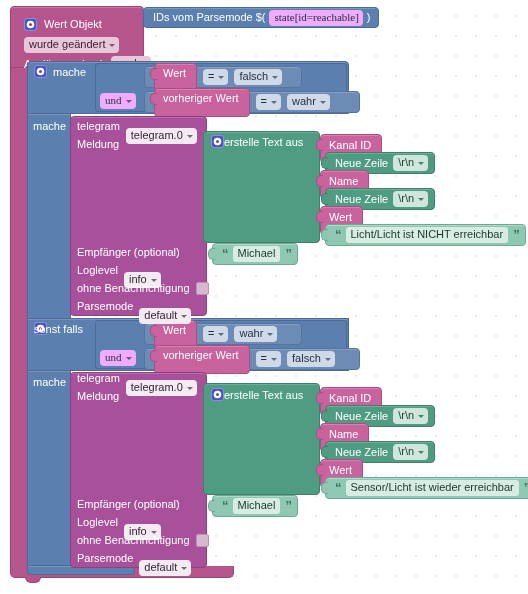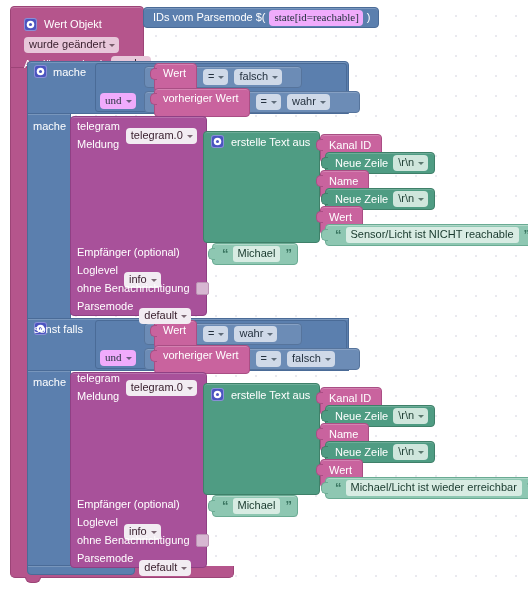--- a/index.html
+++ b/index.html
@@ -133,21 +133,21 @@
   .chk{
     width:11px;height:11px;border-radius:2px;background:#d7b7d2;
     border:1px solid #bb94b4;display:inline-block;
   }
 
   
   .join{
     position:absolute;background:#4f9c83;border:1px solid #3f8069;
     border-radius:4px;box-shadow:inset 0 1px 0 rgba(255,255,255,.18);
   }
-  .join-hdr{position:absolute;display:flex;align-items:center;gap:7px;color:#fff;font-size:11px;}
+  .join-hdr{position:absolute;display:flex;align-items:center;color:#fff;font-size:11px;}
   .nl{
     position:absolute;height:20px;background:#4f9c83;border:1px solid #3f8069;
     border-radius:4px;display:flex;align-items:center;gap:5px;padding:0 6px 0 9px;
     color:#fff;font-size:11px;white-space:nowrap;
     box-shadow:inset 0 1px 0 rgba(255,255,255,.18);
   }
   .nl::before{
     content:"";position:absolute;left:-5px;top:4px;width:6px;height:10px;
     background:#4f9c83;border:1px solid #3f8069;border-right:none;border-radius:5px 0 0 5px;
   }
@@ -375,21 +375,21 @@
       <span>\r\n</span>
       <i class="caret"></i>
     </span>
   </div>
   <span class="var" style="position:absolute;left:320px;top:206px;">
     <span>Wert</span>
     <i class="caret" style="margin-left:4px;"></i>
   </span>
   <div class="str" style="left:325px;top:224px;">
     <span class="quote">“</span>
-    <span class="txtval">Sensor/Licht ist NICHT reachable</span>
+    <span class="txtval">Licht/Licht ist NICHT erreichbar</span>
     <span class="quote">”</span>
   </div>
 
   <div class="tg" style="left:70px;top:372px;width:135px;height:194px;"></div>
   <div class="tg-row" style="left:77px;top:372px;">
     <span>telegram</span>
     <span class="field f-white">
       <span>telegram.0</span>
       <i class="caret"></i>
     </span>
@@ -457,17 +457,17 @@
       <span>\r\n</span>
       <i class="caret"></i>
     </span>
   </div>
   <span class="var" style="position:absolute;left:320px;top:459px;">
     <span>Wert</span>
     <i class="caret" style="margin-left:4px;"></i>
   </span>
   <div class="str" style="left:325px;top:477px;">
     <span class="quote">“</span>
-    <span class="txtval">Michael/Licht ist wieder erreichbar</span>
+    <span class="txtval">Sensor/Licht ist wieder erreichbar</span>
     <span class="quote">”</span>
   </div>
 
 </div>
 
 </body></html>

